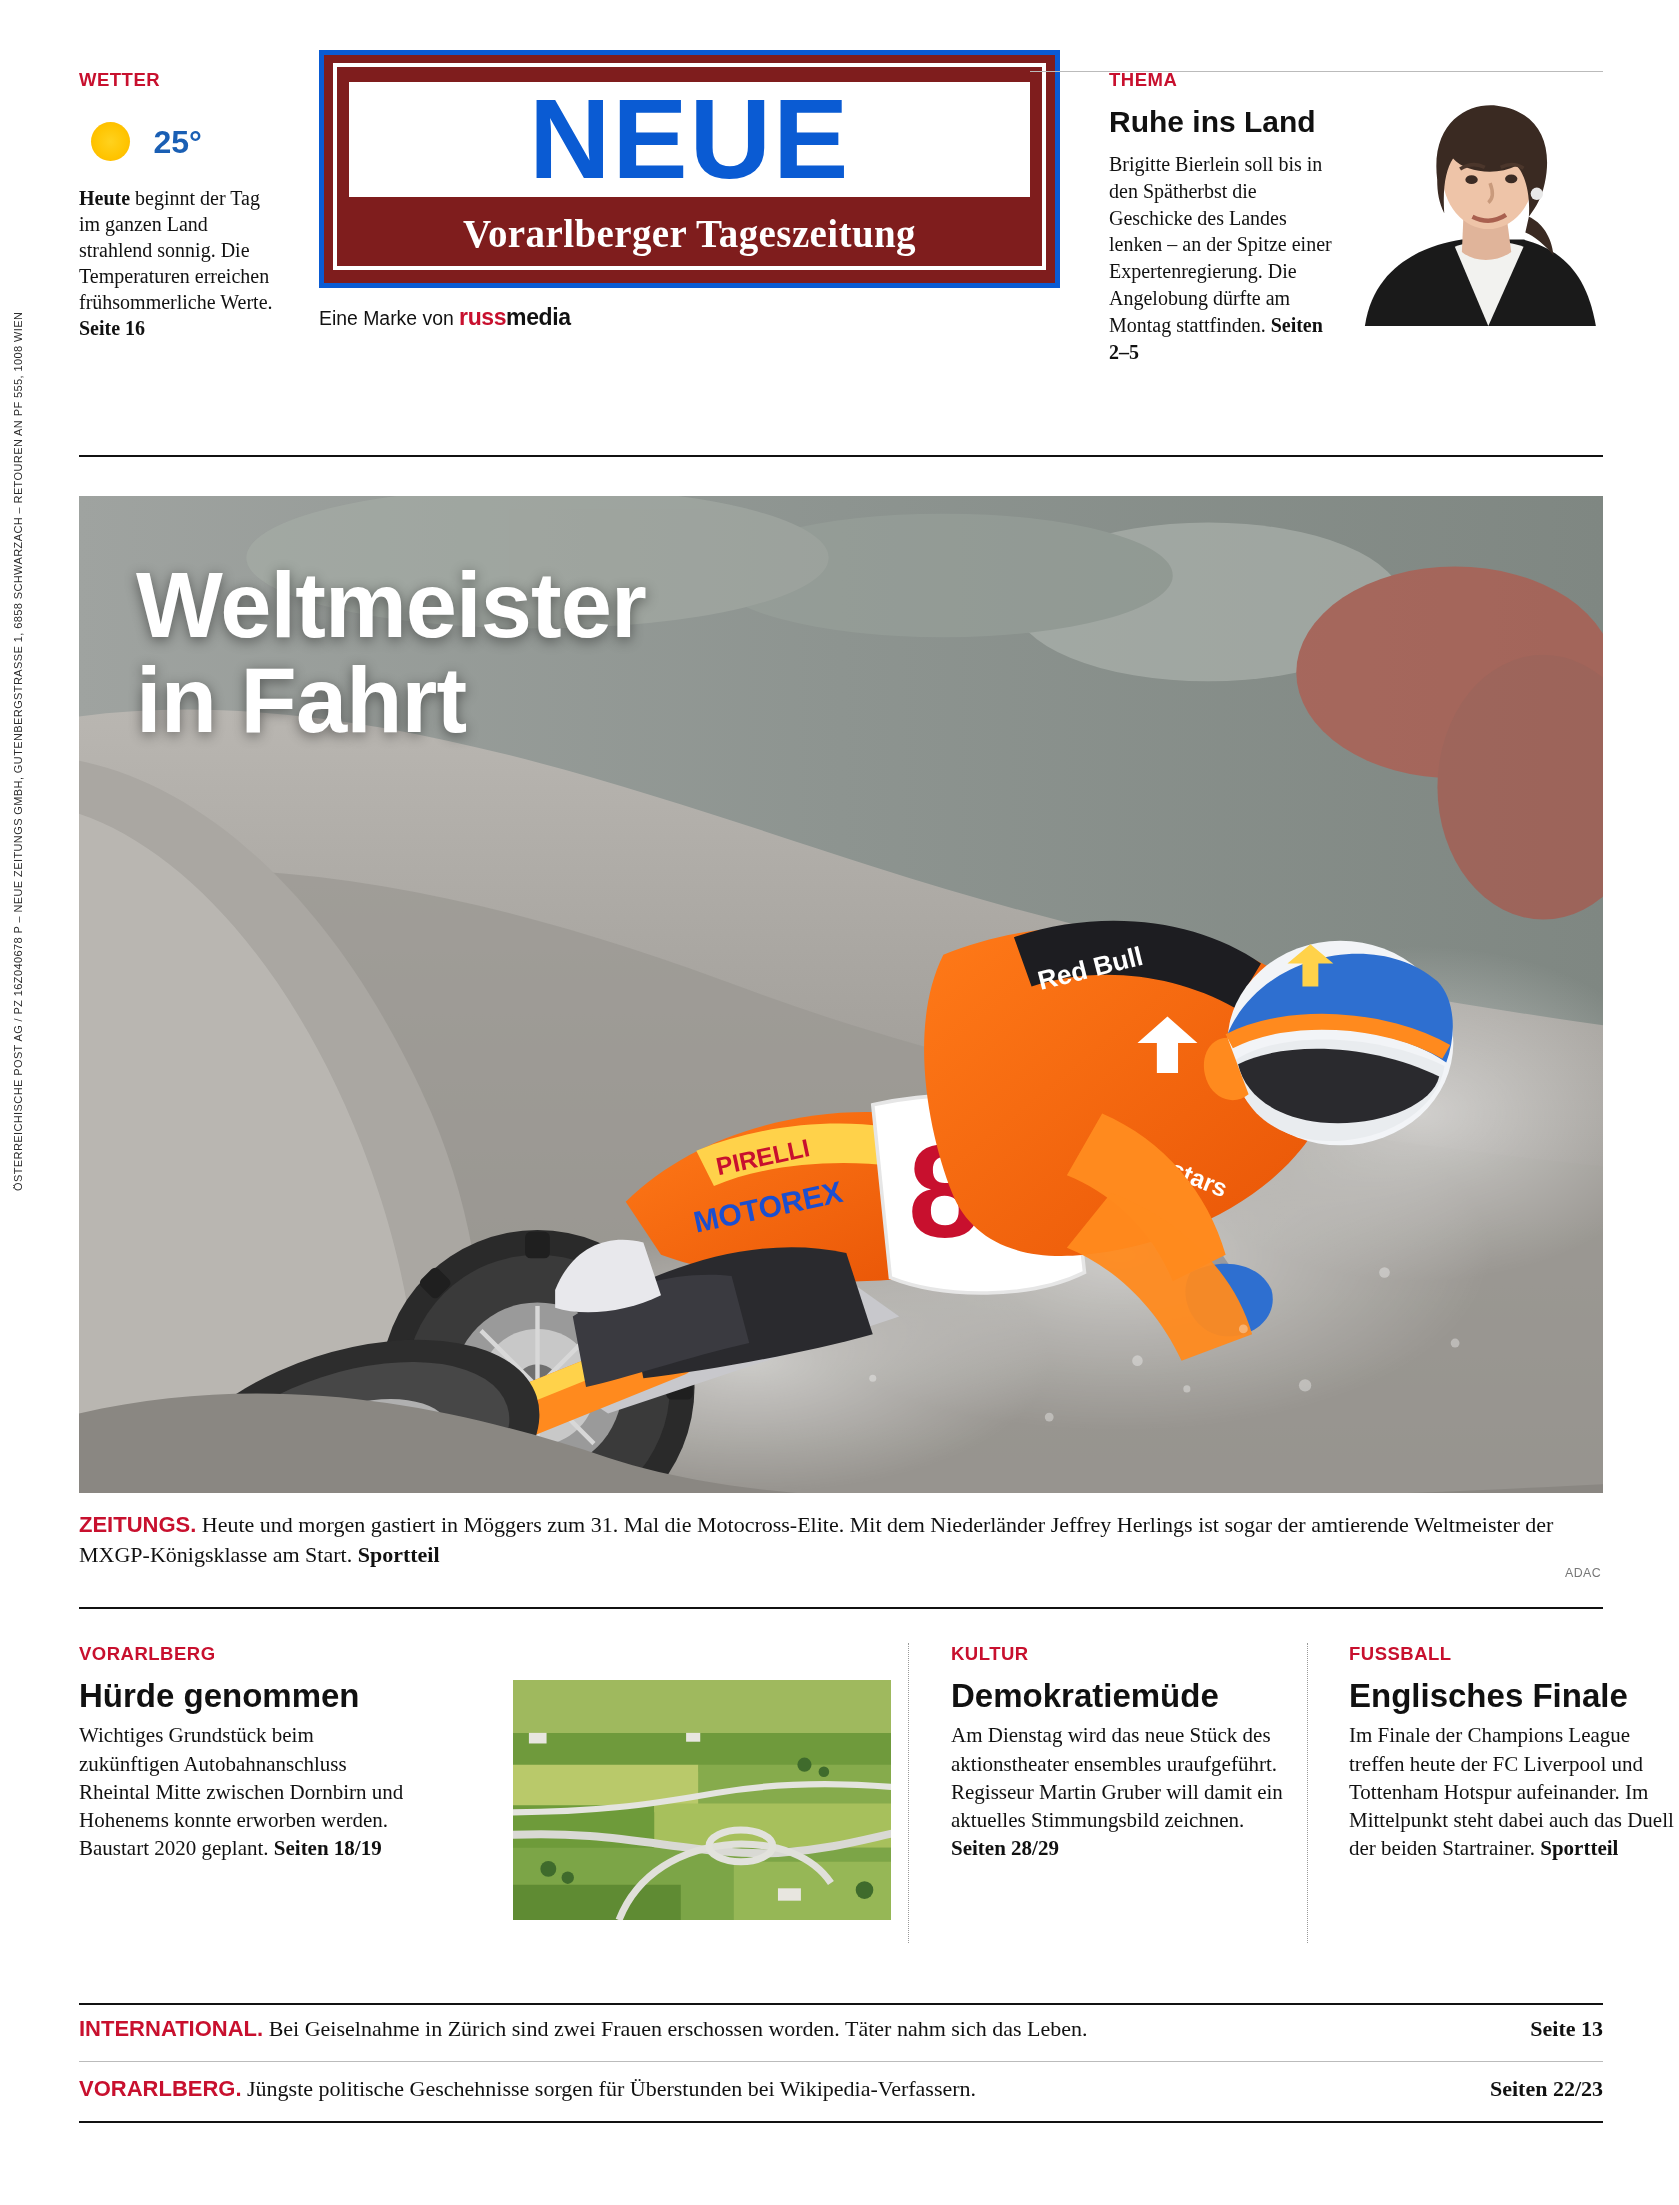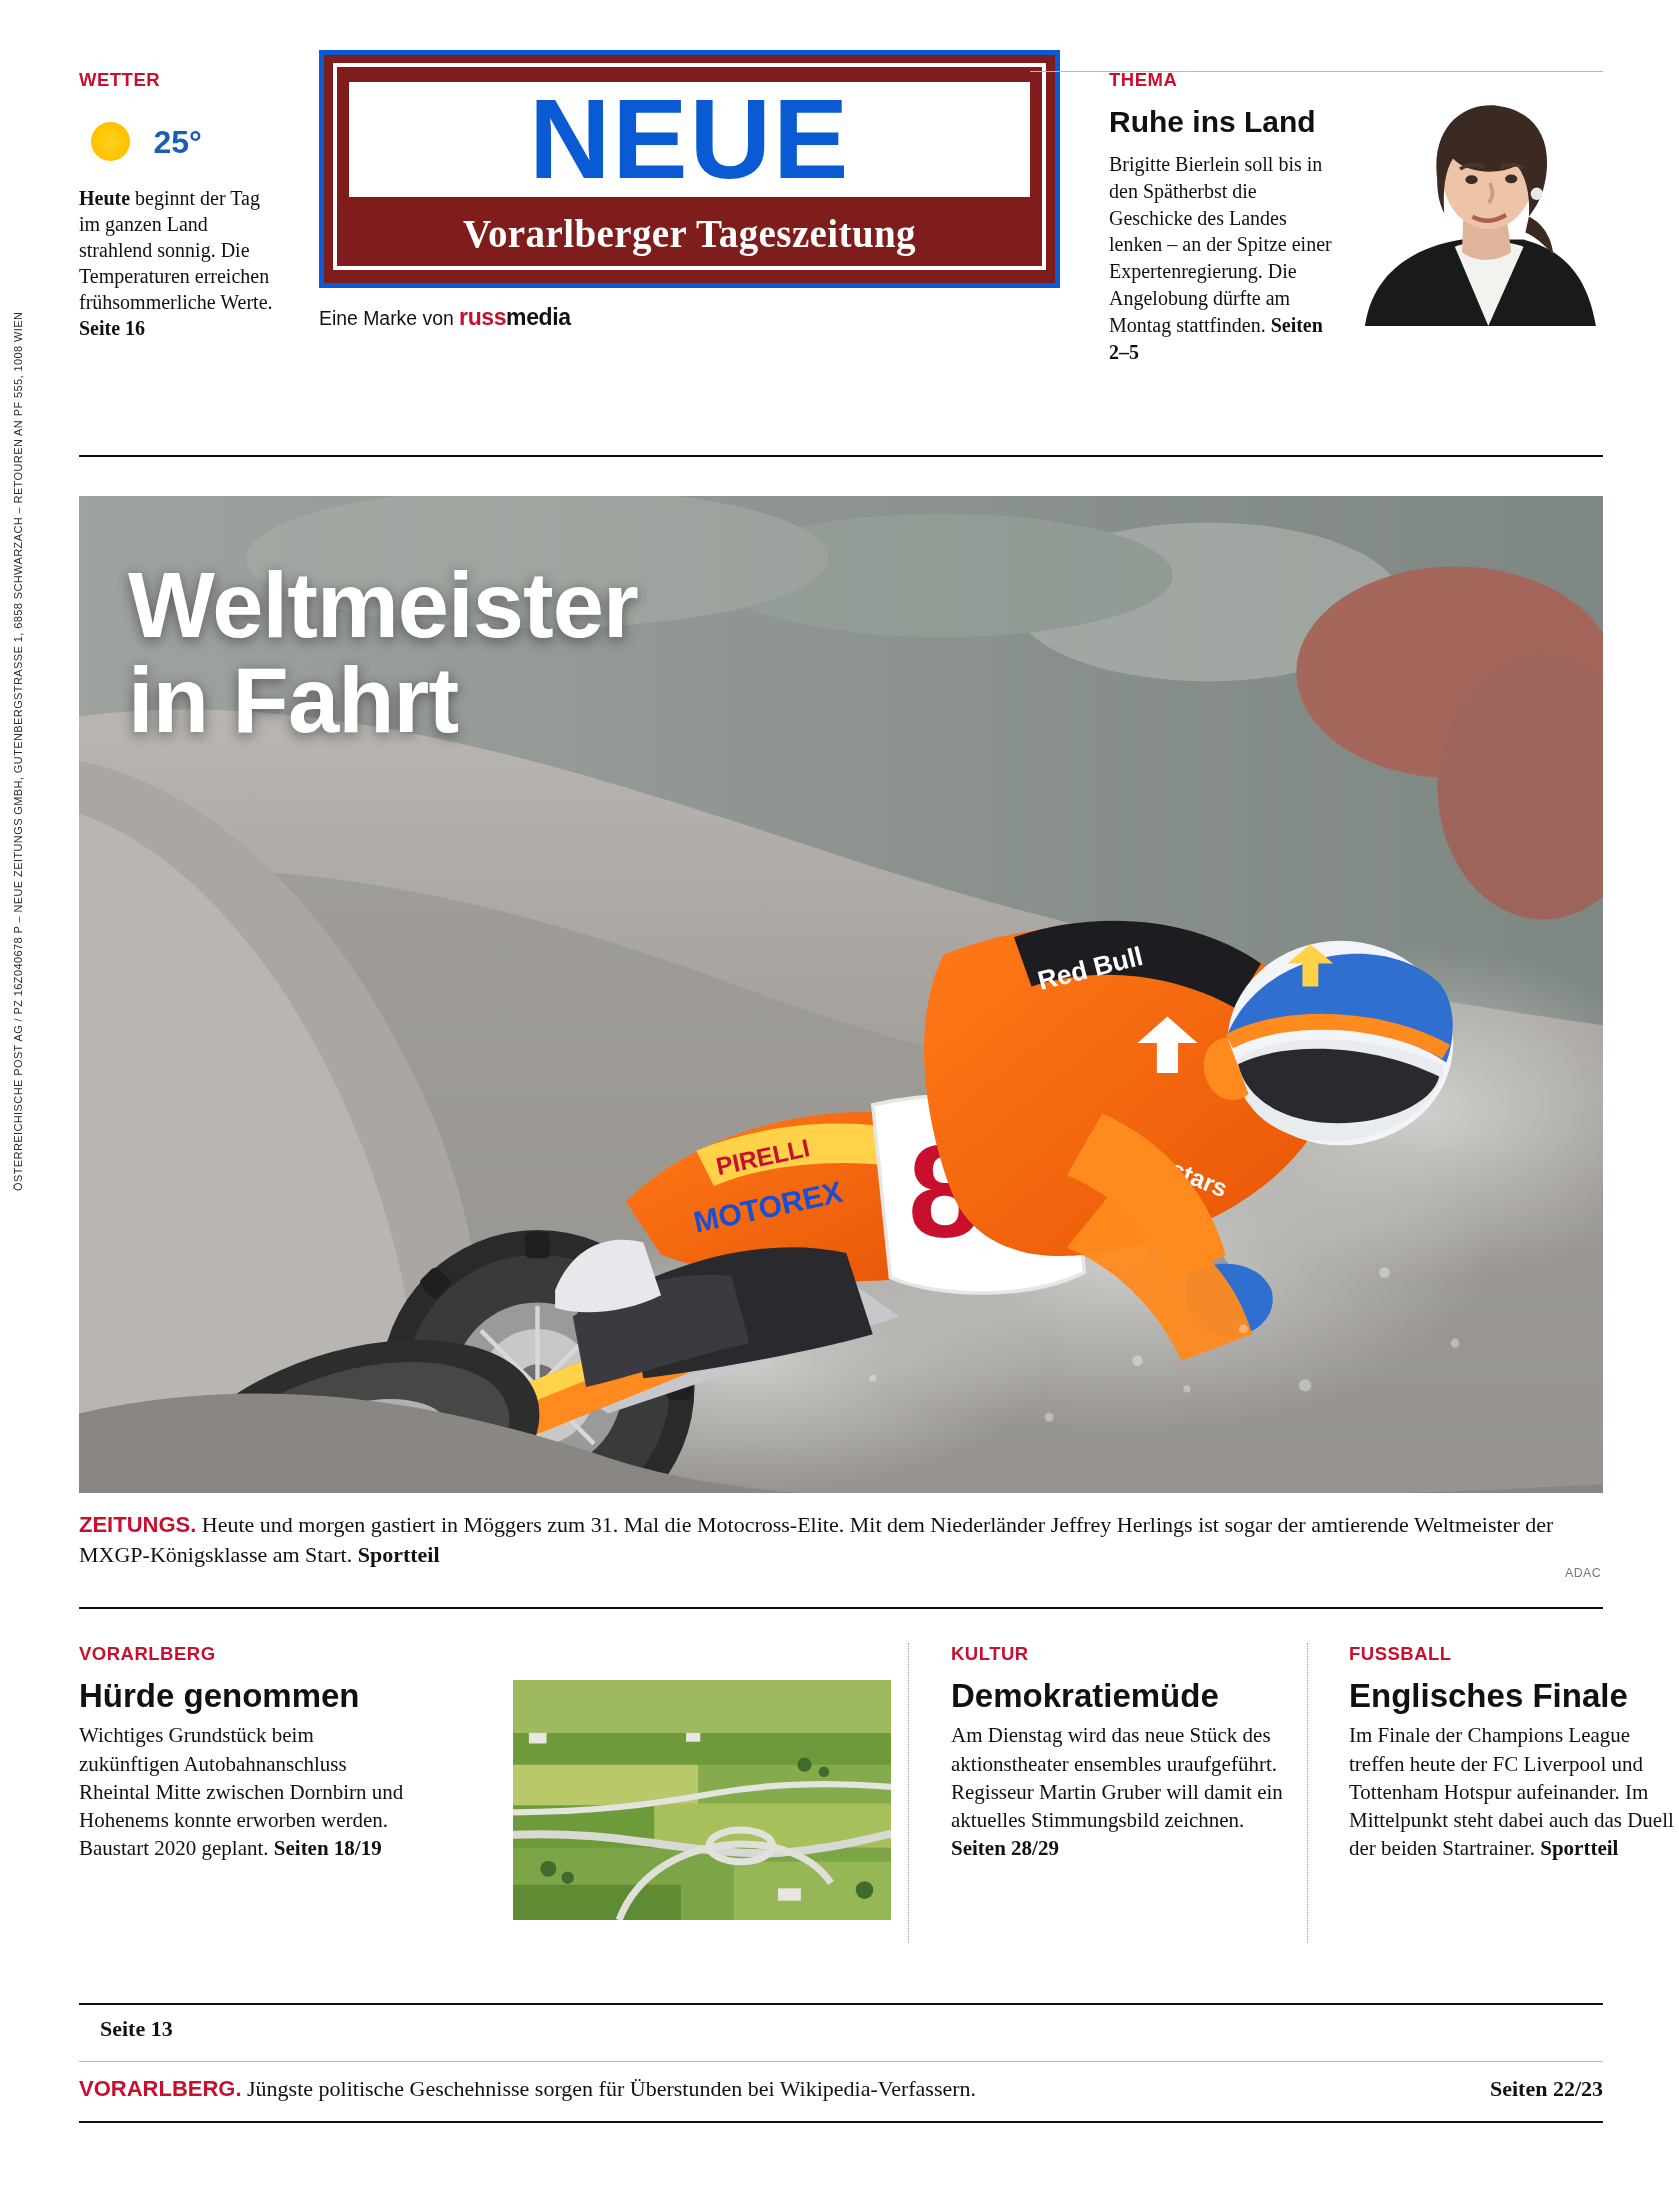--- a/index.html
+++ b/index.html
@@ -236,21 +236,21 @@
     position: absolute;
     left: 79px;
     top: 496px;
     width: 1524px;
     height: 997px;
     overflow: hidden;
     background: #8e8d8b;
   }
   .hero-head {
     position: absolute;
-    left: 49px;
+    left: 57px;
     top: 62px;
     font-family: "Liberation Sans", sans-serif;
     font-weight: bold;
     font-size: 92px;
     line-height: 1.03;
     color: #ffffff;
     text-shadow: 0 2.6px 12.4px rgba(0,0,0,.45);
     letter-spacing: -0.9px;
     z-index: 5;
   }
@@ -657,20 +657,23 @@
       <div class="t-body">
         <span>Im Finale der Champions League treffen heute der FC Liverpool und Tottenham Hotspur aufeinander. Im Mittelpunkt steht dabei auch das Duell der beiden Startrainer. </span><b>Sportteil</b>
       </div>
     </div>
   </div>
 
   <div class="rule" style="left:79px; top:2003px; width:1524px; height:1.8px;"></div>
 
   <div class="strip" style="top:2004px;">
     <div class="strip-row">
+      <div class="strip-left">
+        <span class="s-kicker">INTERNATIONAL.</span><span> Bei Geiselnahme in Zürich sind zwei Frauen erschossen worden. Täter nahm sich das Leben.</span>
+      </div>
       <div class="strip-right">Seite 13</div>
     </div>
   </div>
 
   <div class="rule rule-thin" style="left:79px; top:2061px; width:1524px;"></div>
 
   <div class="strip" style="top:2064px;">
     <div class="strip-row">
       <div class="strip-left">
         <span class="s-kicker">VORARLBERG.</span><span> Jüngste politische Geschehnisse sorgen für Überstunden bei Wikipedia-Verfassern.</span>

